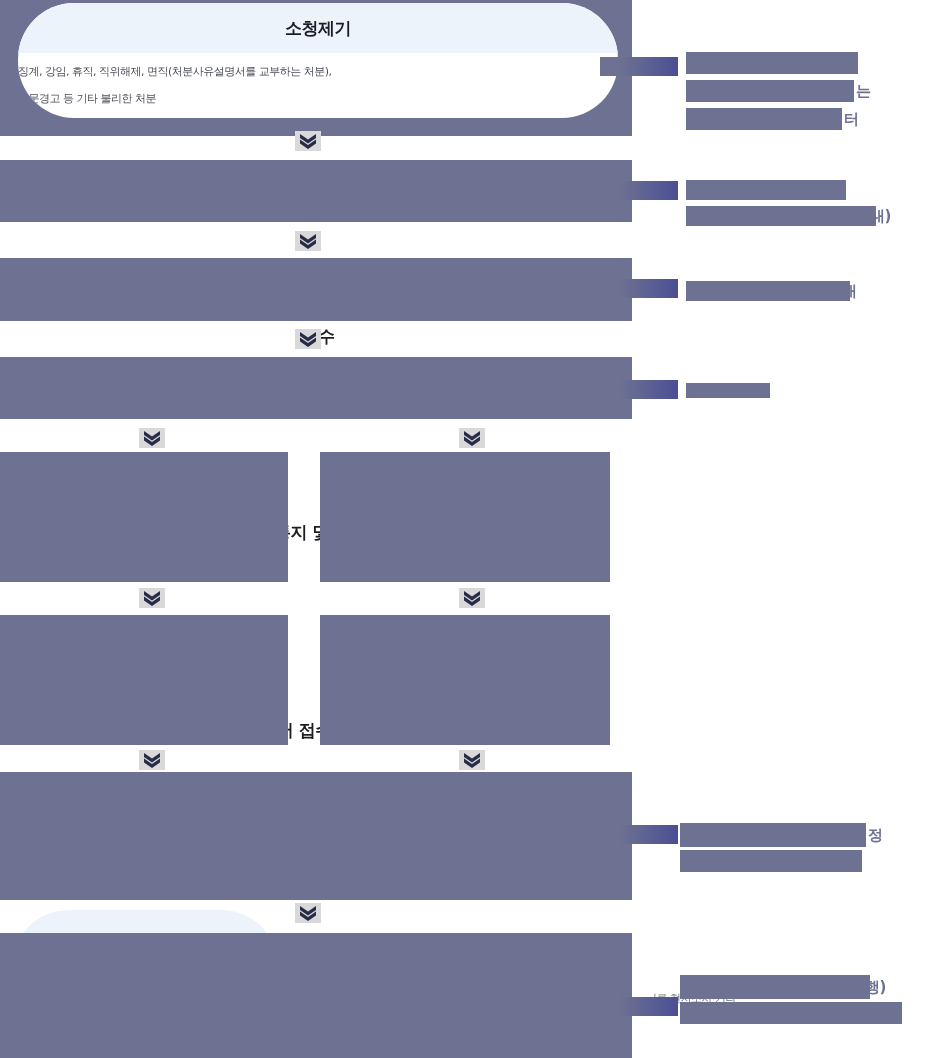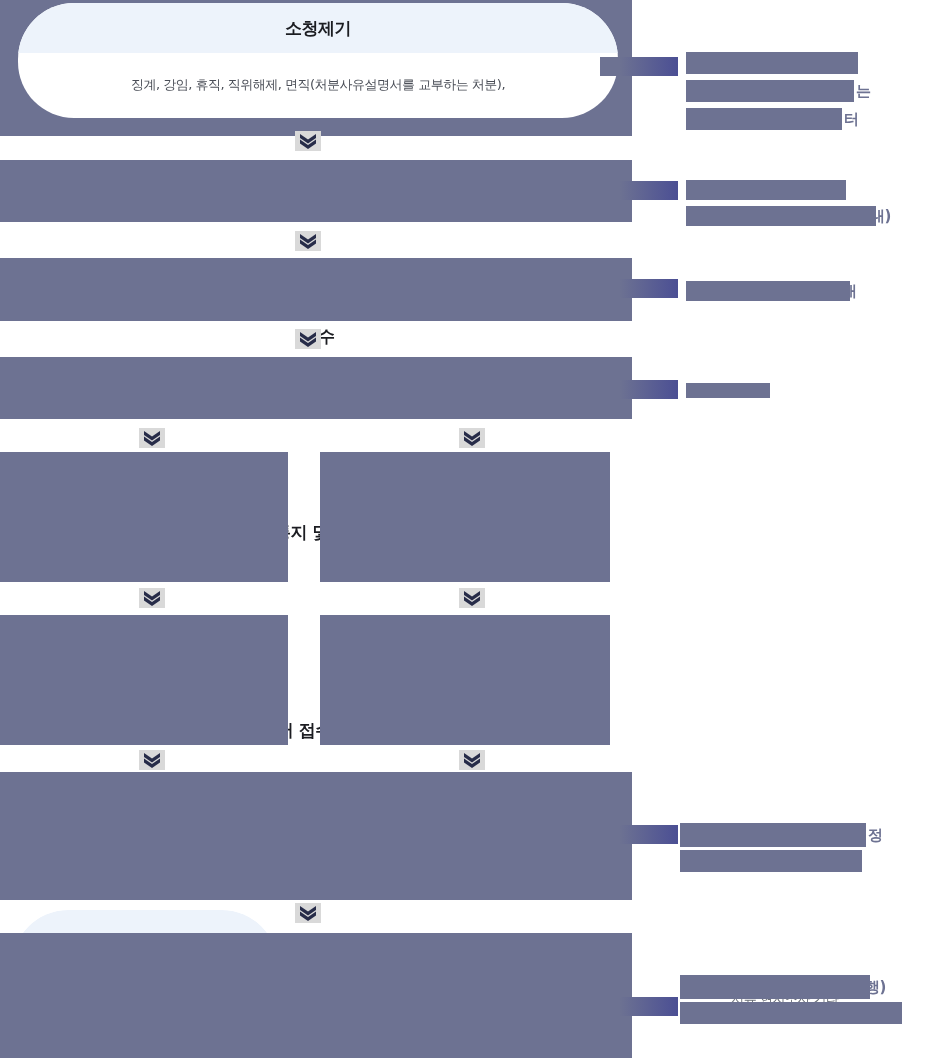--- a/index.html
+++ b/index.html
@@ -5,21 +5,21 @@
   html,body{margin:0;padding:0;background:#ffffff;}
   .stage{position:relative;width:926px;height:1058px;background:#ffffff;overflow:hidden;
          font-family:"DejaVu Sans","Liberation Sans",sans-serif;}
   
   .band{position:absolute;background:#6d7292;z-index:1;}
   .pill{position:absolute;background:#ffffff;z-index:3;overflow:hidden;}
   .pill-header{position:absolute;left:0;top:0;width:100%;background:#edf3fb;
                display:flex;align-items:center;justify-content:center;}
   .title{font-size:17px;font-weight:bold;color:#1c1d22;letter-spacing:-0.5px;}
   .pill-body{position:absolute;left:0;width:100%;display:flex;flex-direction:column;
-             align-items:center;justify-content:center;color:#4a4e57;font-size:13px;
+             align-items:flex-start;justify-content:center;color:#4a4e57;font-size:11px;
              line-height:27px;letter-spacing:-0.5px;}
   .muted{color:#696e77;}
   .single{display:flex;align-items:flex-start;justify-content:center;}
   .connector{position:absolute;left:600px;width:78px;height:19px;z-index:2;
              background:linear-gradient(90deg,#6d7292 25%,#4b4f94 100%);}
   .arrow{position:absolute;width:26px;height:20px;background:#d9d9d9;z-index:4;
          display:flex;align-items:center;justify-content:center;}
   .arrow svg{display:block;}
   .note-line{position:absolute;display:flex;align-items:center;z-index:2;}
   .note-rect{position:relative;z-index:2;background:#6d7292;height:100%;}
@@ -85,20 +85,21 @@
 <div class="stage">
 
   <div class="connector c1"></div>
   <div class="band r1">
     <div class="pill p1">
       <div class="pill-header">
         <div class="title">소청제기</div>
       </div>
       <div class="pill-body">
         <div>징계, 강임, 휴직, 직위해제, 면직(처분사유설명서를 교부하는 처분),</div>
+        <div>불문경고 등 기타 불리한 처분</div>
       </div>
     </div>
   </div>
   <div class="note-line n1a">
     <div class="note-rect"></div>
   </div>
   <div class="note-line n1b">
     <div class="note-rect"></div>
     <span class="note-frag ov0">는</span>
   </div>

